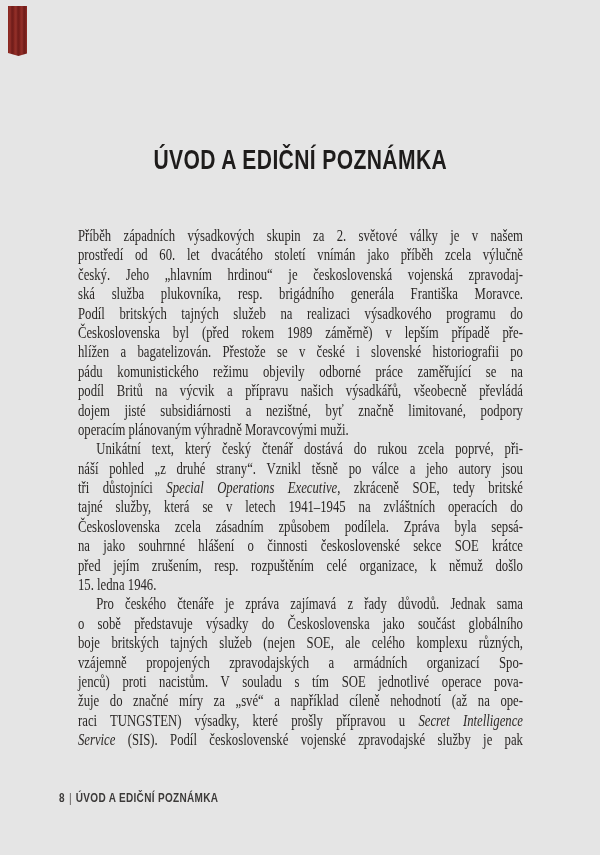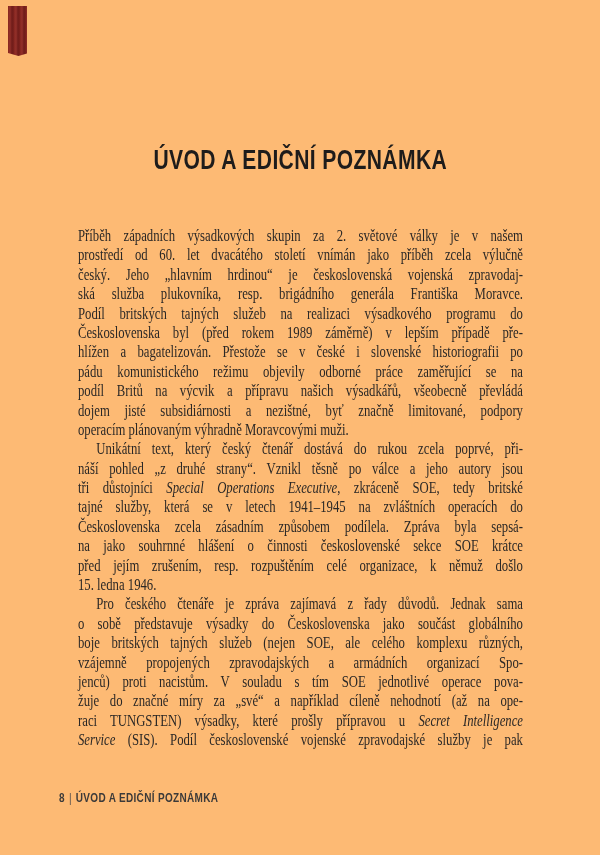--- a/index.html
+++ b/index.html
@@ -3,21 +3,21 @@
 <meta charset="utf-8">
 <style>
   html, body { margin: 0; padding: 0; }
   body {
     width: 600px; height: 855px;
     background: #ffffff;
     position: relative;
     overflow: hidden;
     font-family: "Liberation Serif", serif;
   }
-  .page { position: absolute; inset: 0; background: #fdba74; padding-left: 22px; }
+  .page { position: absolute; inset: 0; background: #e5e5e5; padding-left: 22px; }
 
   
   .bookmark {
     position: absolute; left: 8px; top: 6px;
     width: 19px; height: 50px;
     background: repeating-linear-gradient(90deg,
       #86261f 0px, #93302a 2px, #6f1c19 4px, #7d221e 6px);
     clip-path: polygon(0 0, 100% 0, 100% 95%, 55% 100%, 0 94%);
   }
 

